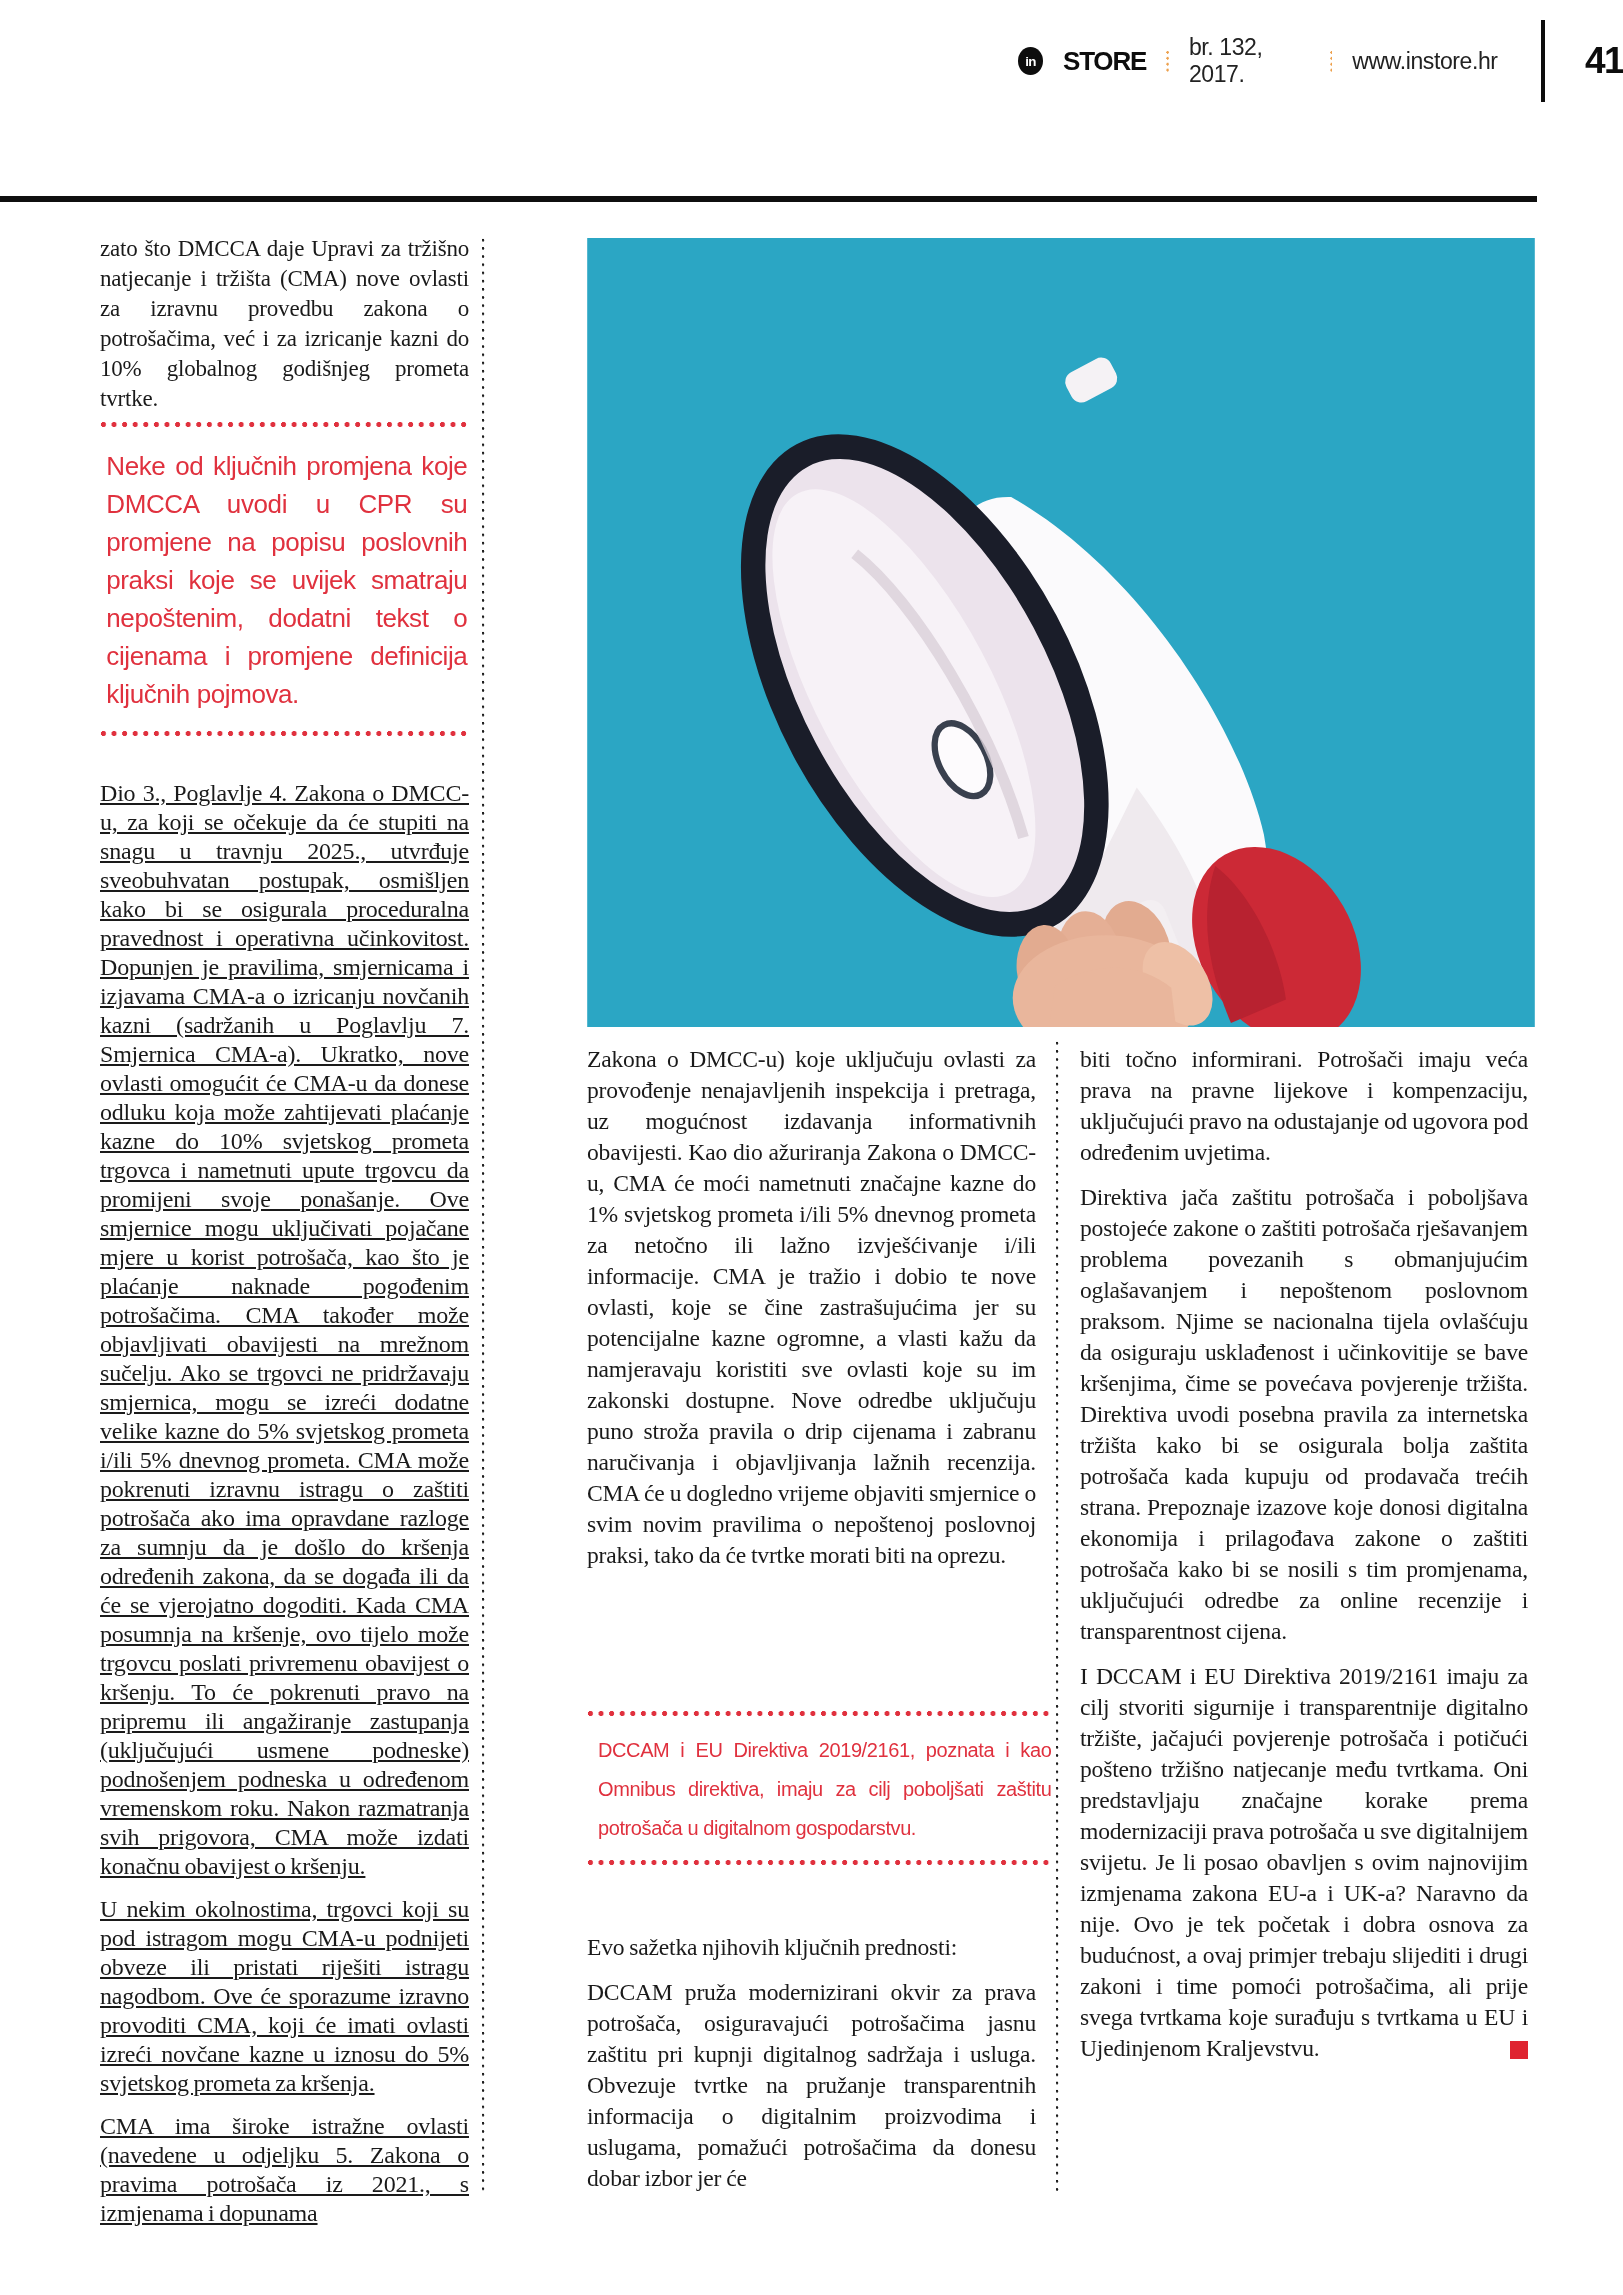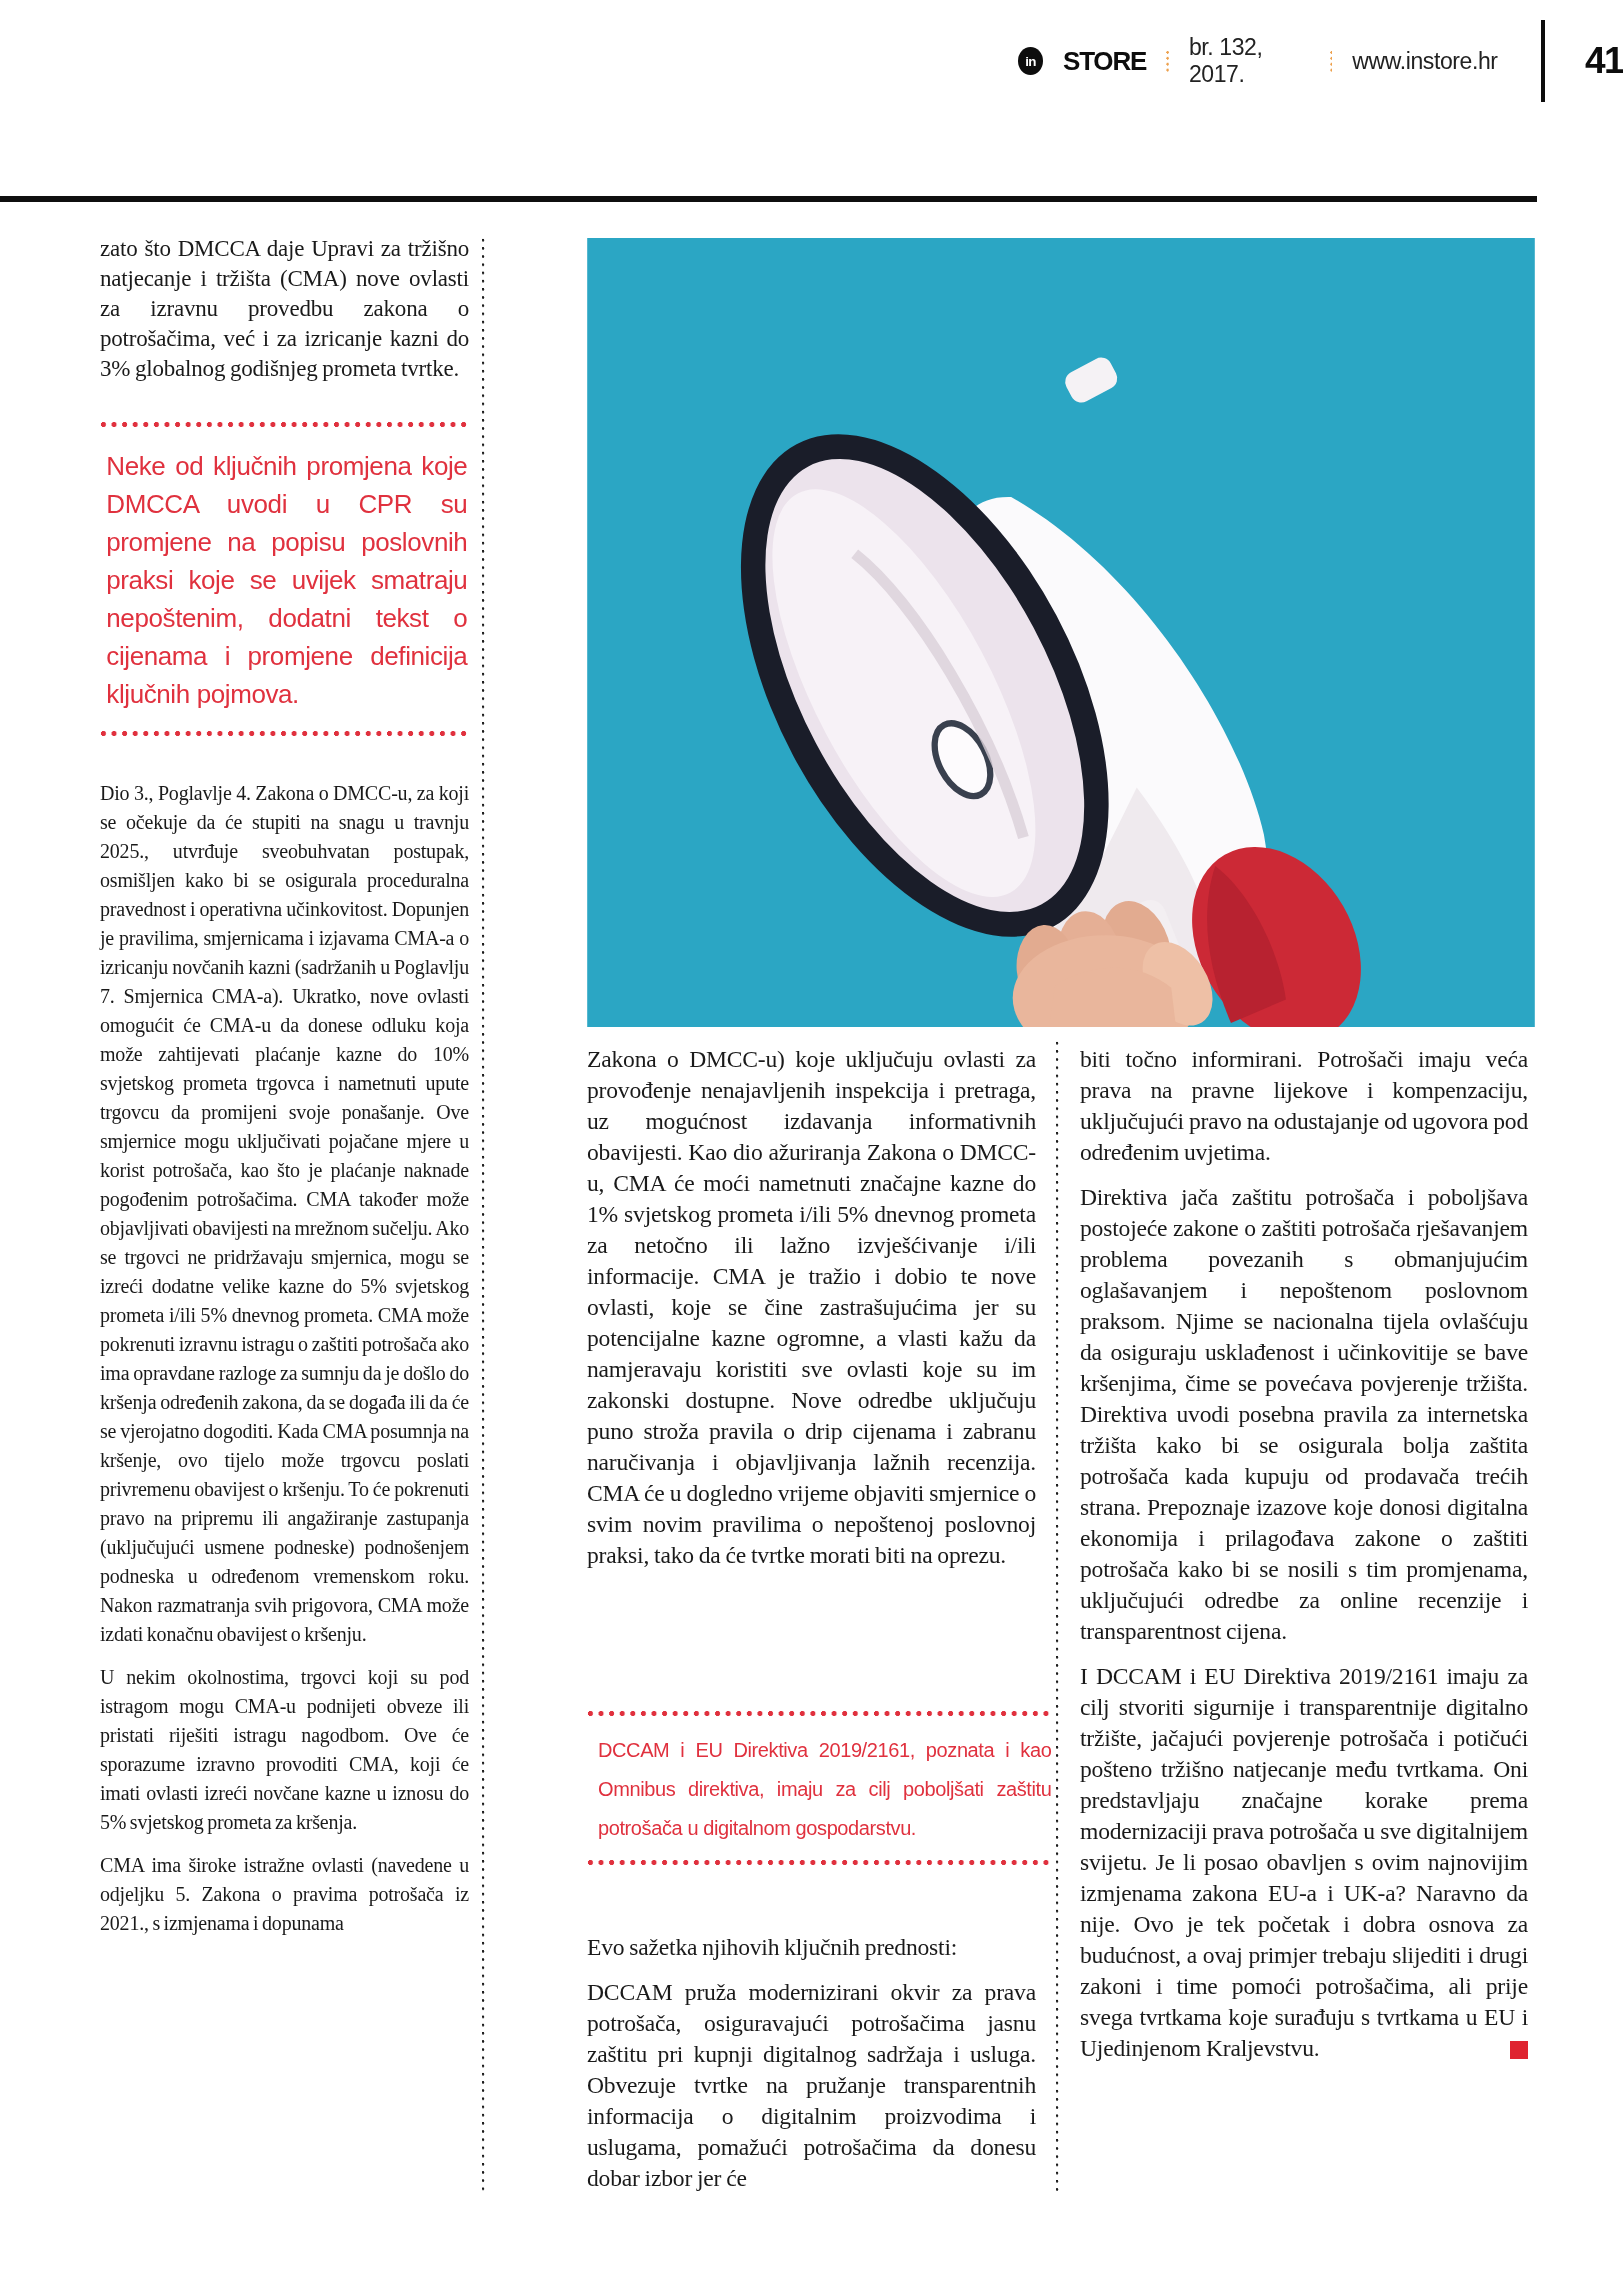--- a/index.html
+++ b/index.html
@@ -35,22 +35,22 @@
   .dots-v{width:3.9px;background-image:radial-gradient(circle at 2px 2px,#1c1c1c 1.2px,rgba(0,0,0,0) 1.5px);
           background-size:3.9px 8.2px;background-repeat:repeat-y;}
   #divider-1{left:481px;top:238px;height:1955px;}
   #divider-2{left:1055px;top:1041px;height:1153px;}
 
   
   .serif-col p{margin:0 0 14px 0;text-align:justify;}
   .serif-col p:last-child{margin-bottom:0;}
   #col1-intro{left:100px;top:234px;width:369px;font-size:23px;line-height:30px;
               letter-spacing:-0.2px;word-spacing:-0.8px;text-align:justify;}
-  #col1-body{left:100px;top:779px;width:369px;font-size:20px;line-height:29px;
-             letter-spacing:-0.2px;word-spacing:-1.2px;}
+  #col1-body{left:100px;top:779px;width:369px;font-size:24px;line-height:29px;
+             letter-spacing:-0.2px;word-spacing:-1.2px;text-decoration:underline;}
   #col2-top{left:587px;top:1044px;width:449px;font-size:23.6px;line-height:31px;
             letter-spacing:-0.2px;word-spacing:-0.8px;}
   #col2-bottom{left:587px;top:1932px;width:449px;font-size:23.6px;line-height:31px;
                letter-spacing:-0.2px;word-spacing:-0.8px;}
   #col3{left:1080px;top:1044px;width:448px;font-size:23.6px;line-height:31px;
         letter-spacing:-0.2px;word-spacing:-0.8px;}
 
   
   .quote{font-family:"Liberation Sans", sans-serif;color:var(--red);}
   .dots-h{height:7px;background-image:radial-gradient(circle at 3.5px 3.5px,var(--red) 2.4px,rgba(0,0,0,0) 2.8px);
@@ -124,21 +124,21 @@
         <ellipse cx="660" cy="968" rx="118" ry="80"></ellipse>
         <ellipse cx="752" cy="950" rx="38" ry="58" transform="rotate(-32 752 950)" fill="#eec0a6"></ellipse>
         <path d="M 588 1005 L 596 952 C 645 920 706 923 744 955 L 750 1005 Z"></path>
       </g>
     </svg>
   </figure>
 
   <div id="divider-1" class="dots-v abs"></div>
   <div id="divider-2" class="dots-v abs"></div>
 
-  <div id="col1-intro" class="abs">zato što DMCCA daje Upravi za tržišno natjecanje i tržišta (CMA) nove ovlasti za izravnu provedbu zakona o potrošačima, već i za izricanje kazni do 3% globalnog godišnjeg prometa tvrtke.</div>
+  <div id="col1-intro" class="abs">zato što DMCCA daje Upravi za tržišno natjecanje i tržišta (CMA) nove ovlasti za izravnu provedbu zakona o potrošačima, već i za izricanje kazni do 10% globalnog godišnjeg prometa tvrtke.</div>
 
   <div id="quote-1" class="quote abs">
     <div class="dots-h"></div>
     <div class="qtext">Neke od ključnih promjena koje DMCCA uvodi u CPR su promjene na popisu poslovnih praksi koje se uvijek smatraju nepoštenim, dodatni tekst o cijenama i promjene definicija ključnih pojmova.</div>
     <div class="dots-h"></div>
   </div>
 
   <div id="col1-body" class="serif-col abs">
     <p>Dio 3., Poglavlje 4. Zakona o DMCC-u, za koji se očekuje da će stupiti na snagu u travnju 2025., utvrđuje sveobuhvatan postupak, osmišljen kako bi se osigurala proceduralna pravednost i operativna učinkovitost. Dopunjen je pravilima, smjernicama i izjavama CMA-a o izricanju novčanih kazni (sadržanih u Poglavlju 7. Smjernica CMA-a). Ukratko, nove ovlasti omogućit će CMA-u da donese odluku koja može zahtijevati plaćanje kazne do 10% svjetskog prometa trgovca i nametnuti upute trgovcu da promijeni svoje ponašanje. Ove smjernice mogu uključivati pojačane mjere u korist potrošača, kao što je plaćanje naknade pogođenim potrošačima. CMA također može objavljivati obavijesti na mrežnom sučelju. Ako se trgovci ne pridržavaju smjernica, mogu se izreći dodatne velike kazne do 5% svjetskog prometa i/ili 5% dnevnog prometa. CMA može pokrenuti izravnu istragu o zaštiti potrošača ako ima opravdane razloge za sumnju da je došlo do kršenja određenih zakona, da se događa ili da će se vjerojatno dogoditi. Kada CMA posumnja na kršenje, ovo tijelo može trgovcu poslati privremenu obavijest o kršenju. To će pokrenuti pravo na pripremu ili angažiranje zastupanja (uključujući usmene podneske) podnošenjem podneska u određenom vremenskom roku. Nakon razmatranja svih prigovora, CMA može izdati konačnu obavijest o kršenju.</p>
     <p>U nekim okolnostima, trgovci koji su pod istragom mogu CMA-u podnijeti obveze ili pristati riješiti istragu nagodbom. Ove će sporazume izravno provoditi CMA, koji će imati ovlasti izreći novčane kazne u iznosu do 5% svjetskog prometa za kršenja.</p>

